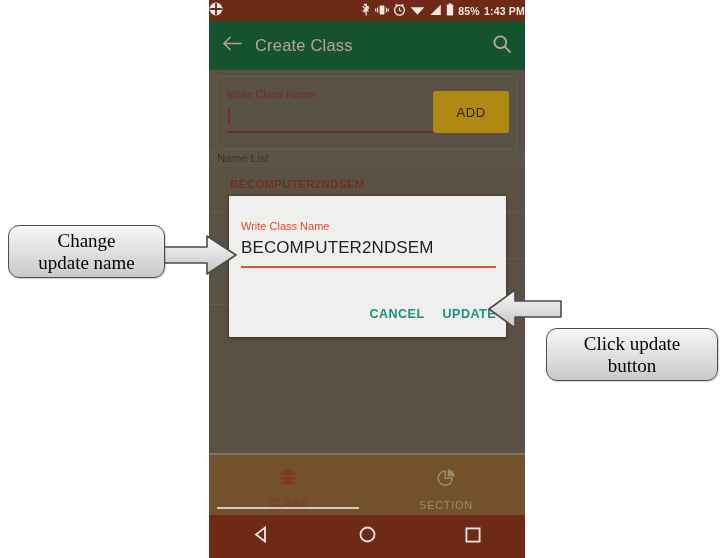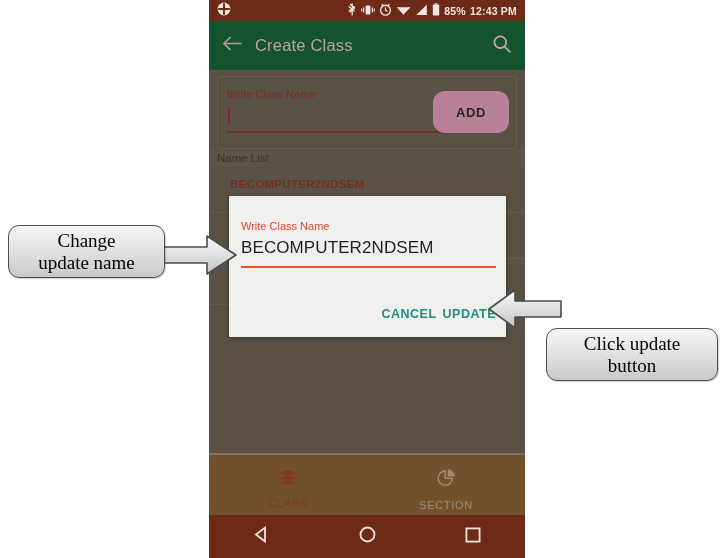--- a/index.html
+++ b/index.html
@@ -27,21 +27,21 @@
   }
 
   
   #statusbar {
     position: absolute;
     left: 0; top: 0;
     width: 316px; height: 21px;
     background: #6d2a17;
     display: flex;
     align-items: center;
-    padding: 0 8px;
+    padding: 0 0;
     box-sizing: border-box;
   }
   #statusbar .sb-left { display: flex; align-items: center; }
   #statusbar .sb-right {
     margin-left: auto;
     display: flex;
     align-items: center;
     gap: 4px;
   }
   .sb-text {
@@ -115,25 +115,25 @@
   .card .fld-underline {
     position: absolute;
     left: 9px; top: 54px;
     width: 218px; height: 1.6px;
     background: #8e2b1f;
   }
   .card .add-btn {
     position: absolute;
     right: 7px; top: 14px;
     width: 76px; height: 42px;
-    background: #f9a8d4;
-    border-radius: 12px;
+    background: #eab308;
+    border-radius: 3px;
     color: #1d1a14;
     font-size: 13px;
-    font-weight: bold;
+    font-weight: normal;
     letter-spacing: 0.6px;
     display: flex;
     align-items: center;
     justify-content: center;
   }
 
   
   .list-header {
     position: absolute;
     left: 0; top: 79px;
@@ -203,41 +203,42 @@
     position: absolute;
     left: 12px; top: 70px;
     width: 255px; height: 1.8px;
     background: #e0542f;
   }
   #dialog .dlg-actions {
     position: absolute;
     right: 9px; bottom: 14px;
     display: flex;
     align-items: center;
-    gap: 4px;
+    gap: 16px;
   }
   #dialog .dlg-btn {
     color: #1e8e7e;
     font-size: 12.5px;
     font-weight: bold;
     letter-spacing: 0.5px;
     background: none;
     border: none;
     padding: 2px 1px;
     font-family: "Liberation Sans", sans-serif;
     cursor: pointer;
   }
 
   
   #bottomtabs {
     position: absolute;
     left: 0; top: 455px;
     width: 316px; height: 68px;
     background: #72512c;
     display: flex;
+    align-items: center;
   }
   #bottomtabs .tab {
     flex: 1;
     position: relative;
     display: flex;
     flex-direction: column;
     align-items: center;
     justify-content: center;
     gap: 7px;
   }
@@ -347,21 +348,21 @@
           <path d="M11.8 0.8 L11.8 10.9 L1.2 10.9 Z" fill="#f2e6e0"></path>
         </svg>
       </span>
       <span class="sb-ico">
         <svg width="8" height="13" viewBox="0 0 8 13">
           <rect x="2.6" y="0.3" width="2.8" height="1.3" fill="#f2e6e0"></rect>
           <rect x="0.8" y="1.5" width="6.4" height="10.9" rx="0.7" fill="#f2e6e0"></rect>
         </svg>
       </span>
       <span class="sb-text">85%</span>
-      <span class="sb-text">12:43 PM</span>
+      <span class="sb-text">1:43 PM</span>
     </div>
   </div>
 
   <div id="appbar">
     <div class="back">
       <span>
         <svg width="21" height="17" viewBox="0 0 21 17">
           <path d="M19.5 8.5 L2 8.5 M8.5 2 L2 8.5 L8.5 15" stroke="#b59e96" stroke-width="1.7" fill="none"></path>
         </svg>
       </span>

